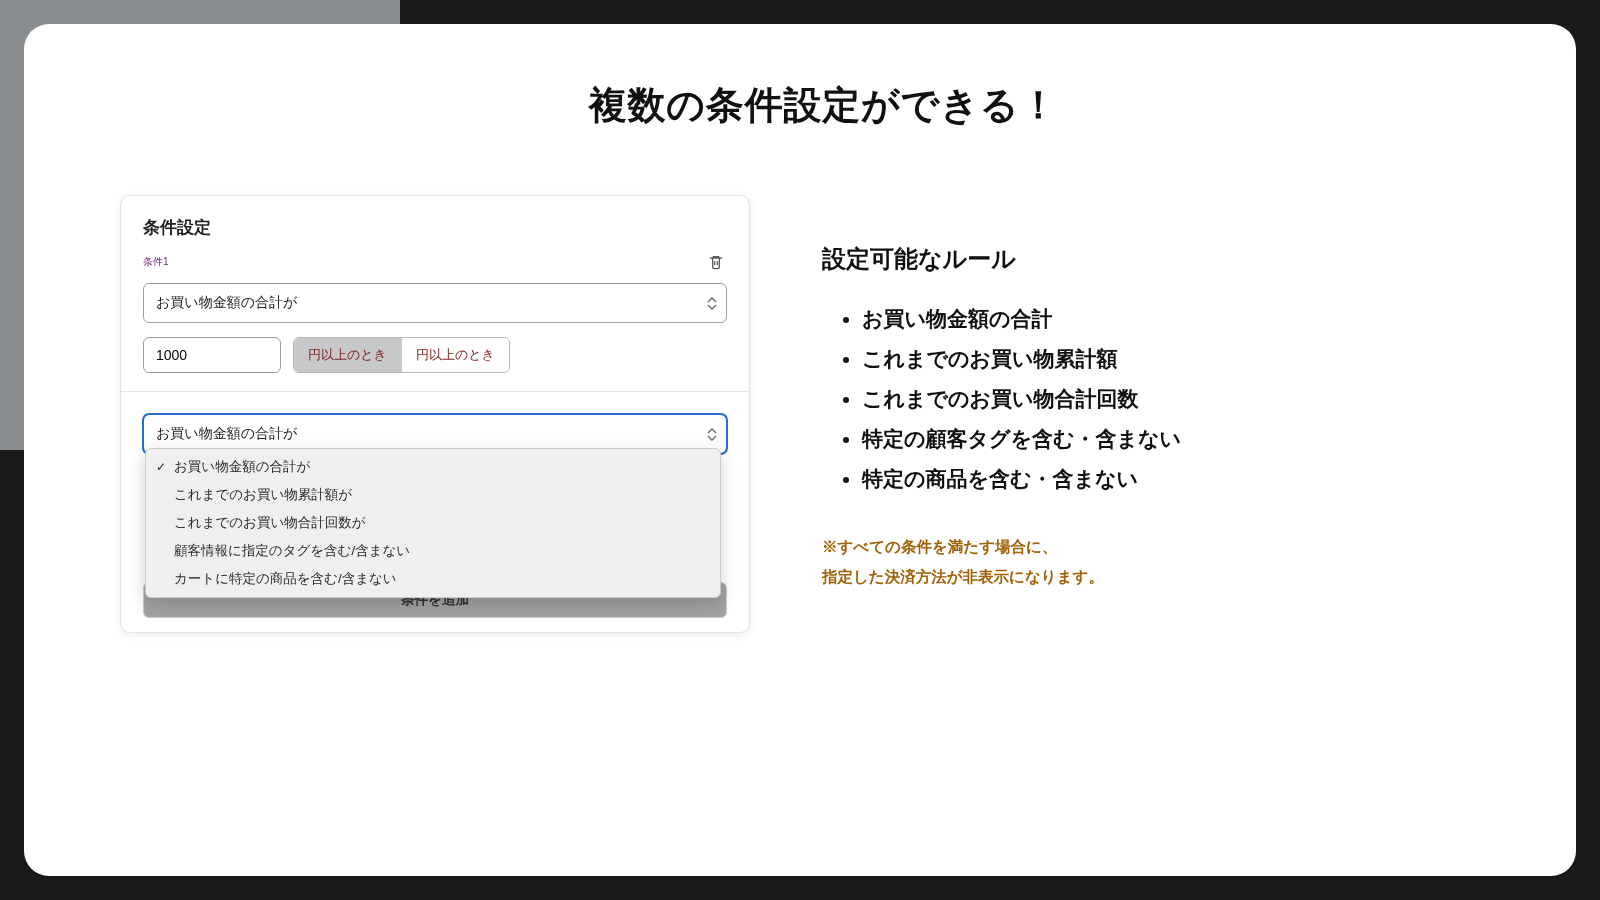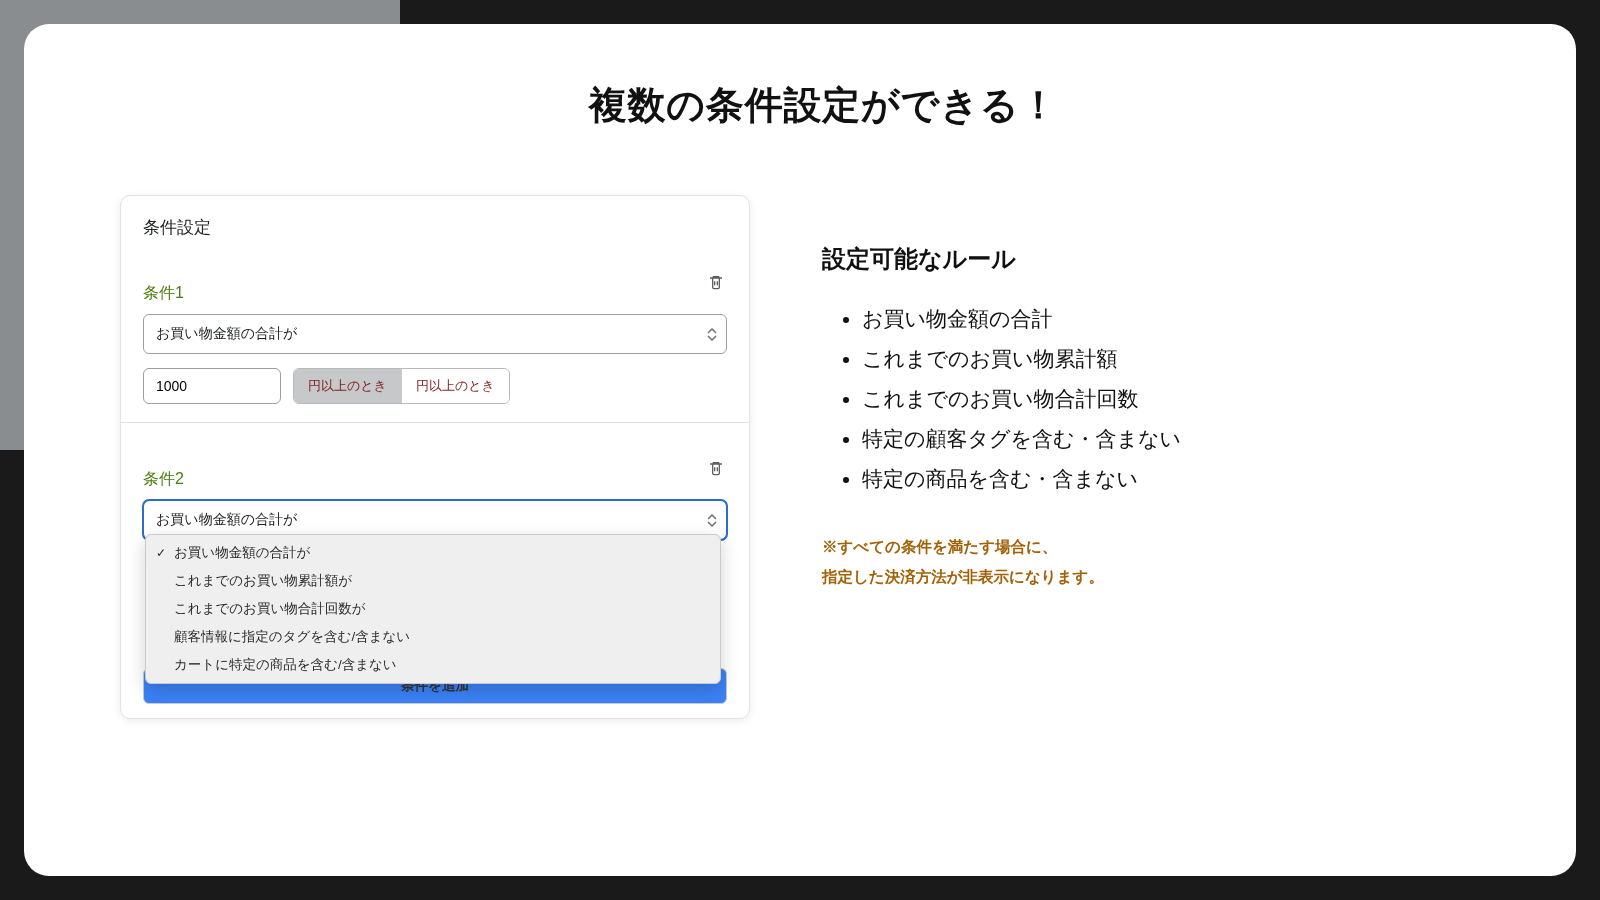--- a/index.html
+++ b/index.html
@@ -52,39 +52,38 @@
     background: #ffffff;
     border: 1px solid #e1e3e5;
     border-radius: 10px;
     box-shadow: 0 2px 8px rgba(0,0,0,0.08);
     padding: 20px 22px 14px 22px;
     color: #202223;
     position: relative;
   }
   .panel-title {
     font-size: 17px;
-    font-weight: 400;
-    margin-bottom: 20px;
+    font-weight: 700;
+    margin-bottom: 12px;
   }
   .panel-desc {
     font-size: 14px;
     color: #4a4a4a;
     line-height: 1.6;
     margin-bottom: 18px;
   }
   .cond-header {
     display: flex;
     justify-content: space-between;
     align-items: center;
     margin-bottom: 10px;
   }
   .cond-label {
-    font-size: 16px;
-    color: #4d7c0f;
-    margin-top: 24px;
+    font-size: 10px;
+    color: #701a75;
   }
   .trash-btn {
     width: 22px; height: 22px;
     display: inline-flex; align-items: center; justify-content: center;
     cursor: pointer;
     color: #5c5f62;
   }
   .trash-btn svg { width: 16px; height: 16px; }
   .select-wrap {
     position: relative;
@@ -183,41 +182,41 @@
     padding-top: 10px;
     text-align: center;
   }
   .add-btn {
     display: block;
     width: 100%;
     font-size: 13.5px;
     font-weight: 600;
     color: #333;
     padding: 8px 0;
-    background: #3b82f6;
+    background: #a3a3a3;
     border: 1px solid #c9cccf;
     border-radius: 6px;
     cursor: pointer;
   }
 
   
   .rules-heading {
     font-size: 24px;
     font-weight: 800;
     margin-bottom: 24px;
     color: #111;
   }
   .rules-list {
     list-style: disc;
     padding-left: 40px;
     margin-bottom: 34px;
   }
   .rules-list li {
     font-size: 21px;
-    font-weight: 400;
+    font-weight: 700;
     line-height: 1.9;
     color: #111;
   }
   .note {
     font-size: 15.5px;
     font-weight: 700;
     line-height: 1.9;
     color: #a16207;
   }
 </style>
@@ -261,28 +260,20 @@
           <div class="amount-row">
             <input class="num-input" type="text" value="1000" style="">
             <div class="seg-group">
               <button class="seg-btn active">円以上のとき</button>
               <button class="seg-btn">円以上のとき</button>
             </div>
           </div>
 
           <div class="divider"></div>
 
-          <div class="cond-header">
-            <span class="cond-label">条件2</span>
-            <span class="trash-btn">
-              <svg viewBox="0 0 24 24" fill="none" stroke="currentColor" stroke-width="2">
-                <path d="M3 6h18M8 6V4h8v2m-9 0v14a2 2 0 0 0 2 2h6a2 2 0 0 0 2-2V6M10 11v6M14 11v6"></path>
-              </svg>
-            </span>
-          </div>
 
           <div class="dropdown-parent">
             <div class="select-wrap">
               <div class="select-input select-focused">お買い物金額の合計が</div>
               <span class="chevrons">
                 <svg viewBox="0 0 10 6">
                     <path d="M1 5 L5 1 L9 5" fill="none" stroke="currentColor" stroke-width="1.5"></path>
                   </svg>
                 <svg viewBox="0 0 10 6">
                     <path d="M1 1 L5 5 L9 1" fill="none" stroke="currentColor" stroke-width="1.5"></path>

